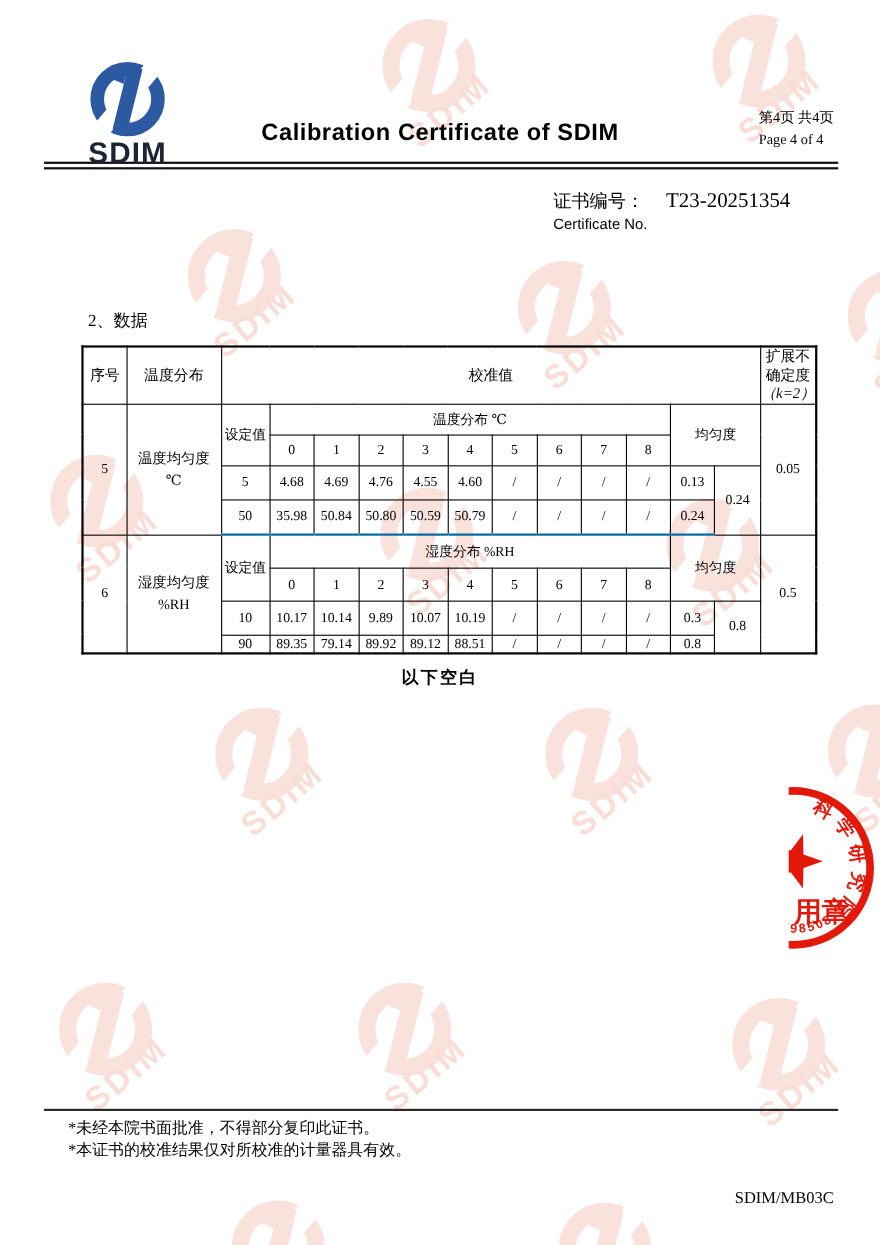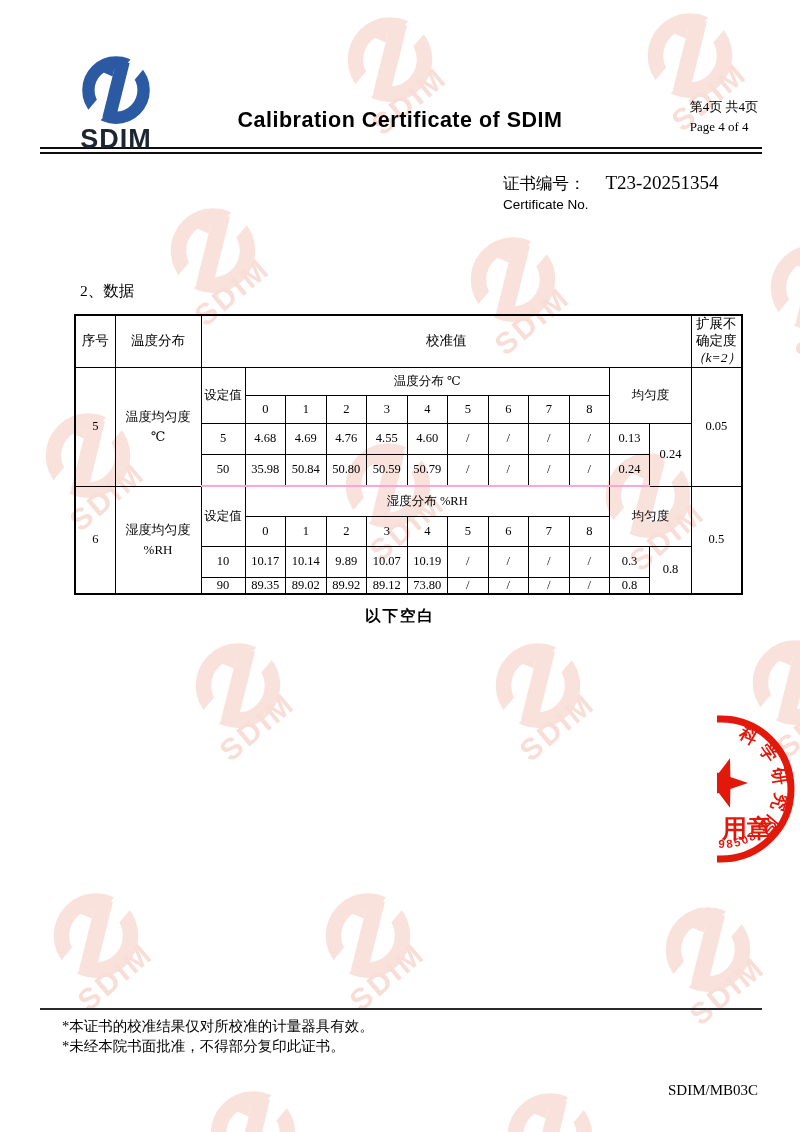--- a/index.html
+++ b/index.html
@@ -37,21 +37,21 @@
     font-weight:bold;letter-spacing:24px;text-indent:24px;z-index:1;}
   .result-sub{position:absolute;left:0;width:100%;top:256px;text-align:center;font-size:16px;
     font-family:"Liberation Sans",sans-serif;z-index:1;}
   .data-label{position:absolute;left:80px;top:281px;font-size:15.5px;z-index:1;}
   
   .cal-table{position:absolute;left:74px;top:314px;width:668px;z-index:1;
     border-collapse:collapse;table-layout:fixed;text-align:center;font-size:12.5px;
     border:2.5px solid #000;}
   .cal-table td{border:1px solid #000;padding:0;vertical-align:middle;overflow:hidden;}
   .r-head td{font-size:13.5px;border-bottom:1.5px solid #000;}
-  .sec-end td{border-bottom:2px solid #f9a8d4;margin-top:48px;}
+  .sec-end td{border-bottom:2px solid #0369a1;margin-top:48px;}
   .item{white-space:pre-line;font-size:13px;line-height:1.5;}
   .unc-head{line-height:1.25;font-size:12.5px;}
   .unc-head .k{display:block;font-style:italic;}
   .blank-note{position:absolute;left:0;width:100%;top:606px;text-align:center;font-weight:bold;
     font-size:15.5px;letter-spacing:2px;z-index:1;}
   
   .stamp{position:absolute;left:717px;top:708px;width:85px;height:168px;overflow:hidden;z-index:3;}
   .stamp svg{position:absolute;left:-77px;top:0;width:162px;height:162px;}
   .stamp text{fill:#e2180b;font-weight:bold;}
   
@@ -298,24 +298,24 @@
       <td>/</td>
       <td>/</td>
       <td>/</td>
       <td>/</td>
       <td>0.3</td>
       <td rowspan="2">0.8</td>
     </tr>
     <tr style="height:17px">
       <td>90</td>
       <td>89.35</td>
-      <td>89.02</td>
+      <td>79.14</td>
       <td>89.92</td>
       <td>89.12</td>
-      <td>73.80</td>
+      <td>88.51</td>
       <td>/</td>
       <td>/</td>
       <td>/</td>
       <td>/</td>
       <td>0.8</td>
     </tr>
   </tbody>
     </table>
 
   <div class="blank-note">以下空白</div>
@@ -333,18 +333,18 @@
       </text>
       <text x="82" y="129" font-size="25" font-family="Liberation Serif, serif">用章</text>
       <text font-size="11.5" letter-spacing="2" font-family="Liberation Sans, sans-serif">
         <textPath href="#seal-code-arc">798508</textPath>
       </text>
     </svg>
   </div>
 
   <div class="footer-rule"></div>
   <div class="notes">
+    <div>*未经本院书面批准，不得部分复印此证书。</div>
     <div>*本证书的校准结果仅对所校准的计量器具有效。</div>
-    <div>*未经本院书面批准，不得部分复印此证书。</div>
   </div>
   <div class="doc-code">SDIM/MB03C</div>
 
 </div>
 
 </body></html>

